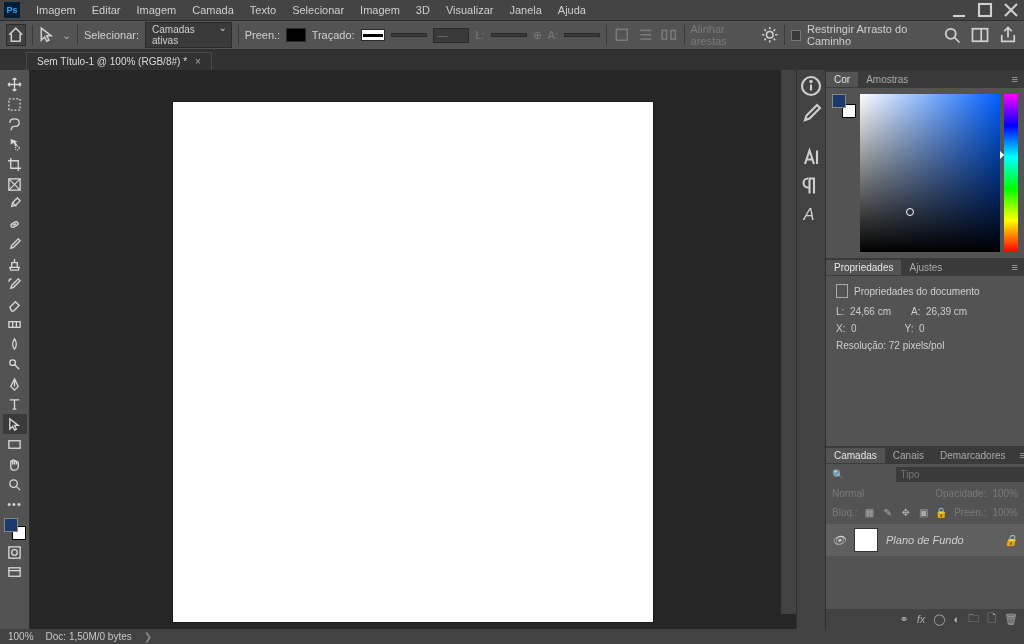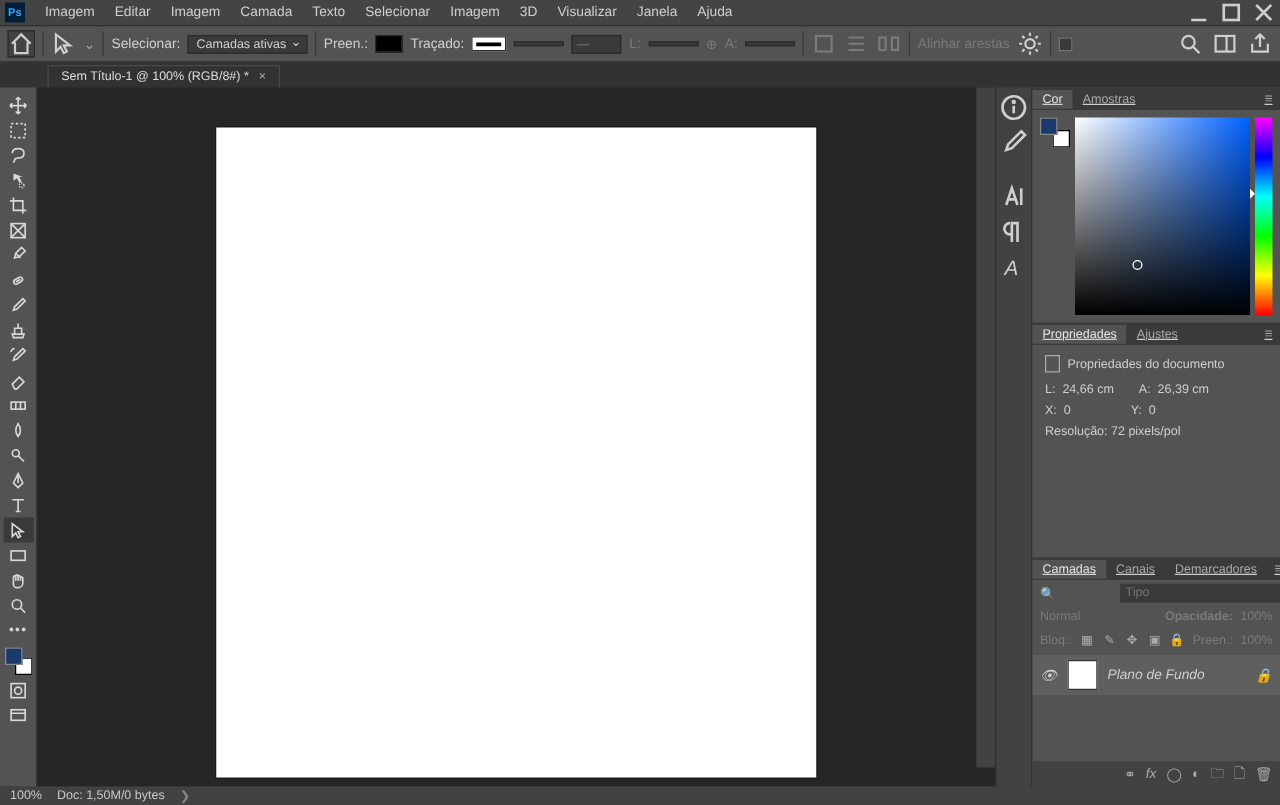--- a/index.html
+++ b/index.html
@@ -24,21 +24,21 @@
 .optbar .stroke-style { width: 28px; height: 12px; background: #fff; display: flex; align-items: center; justify-content: center; border: 1px solid #2a2a2a; }
 .optbar .stroke-line { width: 20px; height: 3px; background: #000; }
 .optbar .num { background: #3a3a3a; border: 1px solid #2a2a2a; width: 40px; padding: 1px 3px; font-size: 10px; }
 .optbar .icon-btn { width: 20px; height: 20px; display: flex; align-items: center; justify-content: center; }
 .optbar .dim { color: #7a7a7a; }
 .optbar .chk { width: 11px; height: 11px; border: 1px solid #767676; background: #3a3a3a; }
 .optbar .right { margin-left: auto; display: flex; gap: 8px; align-items: center; }
 
 
 .tabstrip { height: 20px; background: #323232; display: flex; align-items: flex-end; padding-left: 26px; }
-.doc-tab { background: #323232; padding: 3px 10px; font-size: 10px; color: #dcdcdc; border-top: 1px solid #4a4a4a; border-left: 1px solid #4a4a4a; border-right: 1px solid #4a4a4a; display: flex; gap: 8px; align-items: flex-end; margin-left: 12px; }
+.doc-tab { background: #323232; padding: 3px 10px; font-size: 10px; color: #dcdcdc; border-top: 1px solid #4a4a4a; border-left: 1px solid #4a4a4a; border-right: 1px solid #4a4a4a; display: flex; gap: 8px; align-items: flex-end; }
 .doc-tab .x { color: #aaa; }
 
 
 .main { display: flex; height: 559px; }
 
 
 .toolbox { width: 30px; background: #535353; display: flex; flex-direction: column; align-items: center; padding-top: 4px; gap: 0px; border-right: 1px solid #2e2e2e; }
 .tool { width: 24px; height: 20px; display: flex; align-items: center; justify-content: center; cursor: default; position: relative; color: #d8d8d8; }
 .tool.sel { background: #3a3a3a; }
 .tool svg { width: 15px; height: 15px; }
@@ -50,21 +50,21 @@
 .canvas-area { flex: 1; background: #262626; position: relative; display: flex; align-items: flex-start; justify-content: center; padding-top: 32px; }
 .canvas { background: #fff; width: 480px; height: 520px; box-shadow: 0 0 0 1px #1a1a1a; }
 .scrollbar-v { position: absolute; right: 0; top: 0; bottom: 15px; width: 15px; background: #424242; }
 
 
 .vstrip { width: 30px; background: #424242; display: flex; flex-direction: column; align-items: center; padding-top: 4px; gap: 4px; border-left: 1px solid #2e2e2e; border-right: 1px solid #2e2e2e; }
 .vstrip .vicon { width: 24px; height: 24px; display: flex; align-items: center; justify-content: center; color: #cfcfcf; }
 
 
 .panels { width: 198px; background: #535353; display: flex; flex-direction: column; }
-.panel-tabs { display: flex; background: #3a3a3a; height: 18px; align-items: center; text-decoration: underline; }
+.panel-tabs { display: flex; background: #3a3a3a; height: 18px; align-items: center; }
 .ptab { padding: 2px 8px; font-size: 10px; color: #aaa; }
 .ptab.active { background: #535353; color: #e6e6e6; }
 .panel-menu { margin-left: auto; padding: 0 6px; color: #aaa; }
 
 .color-panel .body { height: 170px; background: #535353; display: flex; padding: 6px; gap: 4px; }
 .color-picker { flex: 1; position: relative; background: linear-gradient(to top, #000, transparent), linear-gradient(to right, #fff, #0060ff); }
 .picker-ring { position: absolute; width: 8px; height: 8px; border: 1px solid #fff; border-radius: 50%; left: 33%; top: 72%; }
 .hue-strip { width: 14px; background: linear-gradient(to bottom, #ff00ff, #0000ff, #00ffff, #00ff00, #ffff00, #ff0000); position: relative; }
 .hue-ind { position: absolute; left: -4px; top: 36%; width: 0; height: 0; border-top: 4px solid transparent; border-bottom: 4px solid transparent; border-left: 4px solid #fff; }
 .fgbg-panel { position: relative; width: 24px; height: 24px; }
@@ -180,20 +180,21 @@
   <div class="sep"></div>
   <span class="label dim">Alinhar arestas</span>
   <div class="icon-btn">
       <svg viewBox="0 0 16 16">
         <circle cx="8" cy="8" r="3"></circle>
         <path d="M8 1v2M8 13v2M1 8h2M13 8h2M3 3l1.5 1.5M11.5 11.5L13 13M13 3l-1.5 1.5M4.5 11.5L3 13"></path>
       </svg>
     </div>
   <div class="sep"></div>
   <div class="chk"></div>
+  <span class="label">Restringir Arrasto do Caminho</span>
   <div class="right">
     <div class="icon-btn">
         <svg viewBox="0 0 16 16">
           <circle cx="7" cy="7" r="4"></circle>
           <line x1="10" y1="10" x2="14" y2="14"></line>
         </svg>
       </div>
     <div class="icon-btn">
         <svg viewBox="0 0 16 16">
           <rect x="2" y="3" width="12" height="10"></rect>
@@ -449,21 +450,21 @@
       <div class="ctrlrow">
         <span>🔍</span>
         <input class="search" placeholder="Tipo" style="">
         <div class="mini-icn">▫</div>
         <div class="mini-icn">◐</div>
         <div class="mini-icn">T</div>
 
       </div>
       <div class="ctrlrow">
         <div class="sel dim" style="width:70px;">Normal</div>
-        <span class="dim" style="margin-left:auto;font-weight:bold;">Opacidade:</span>
+        <span class="dim" style="margin-left:auto;">Opacidade:</span>
         <span class="dim">100%</span>
       </div>
       <div class="ctrlrow">
         <span class="dim">Bloq.:</span>
         <div class="mini-icn">▦</div>
         <div class="mini-icn">✎</div>
         <div class="mini-icn">✥</div>
         <div class="mini-icn">▣</div>
         <div class="mini-icn">🔒</div>
         <span class="dim" style="margin-left:auto;">Preen.:</span>

